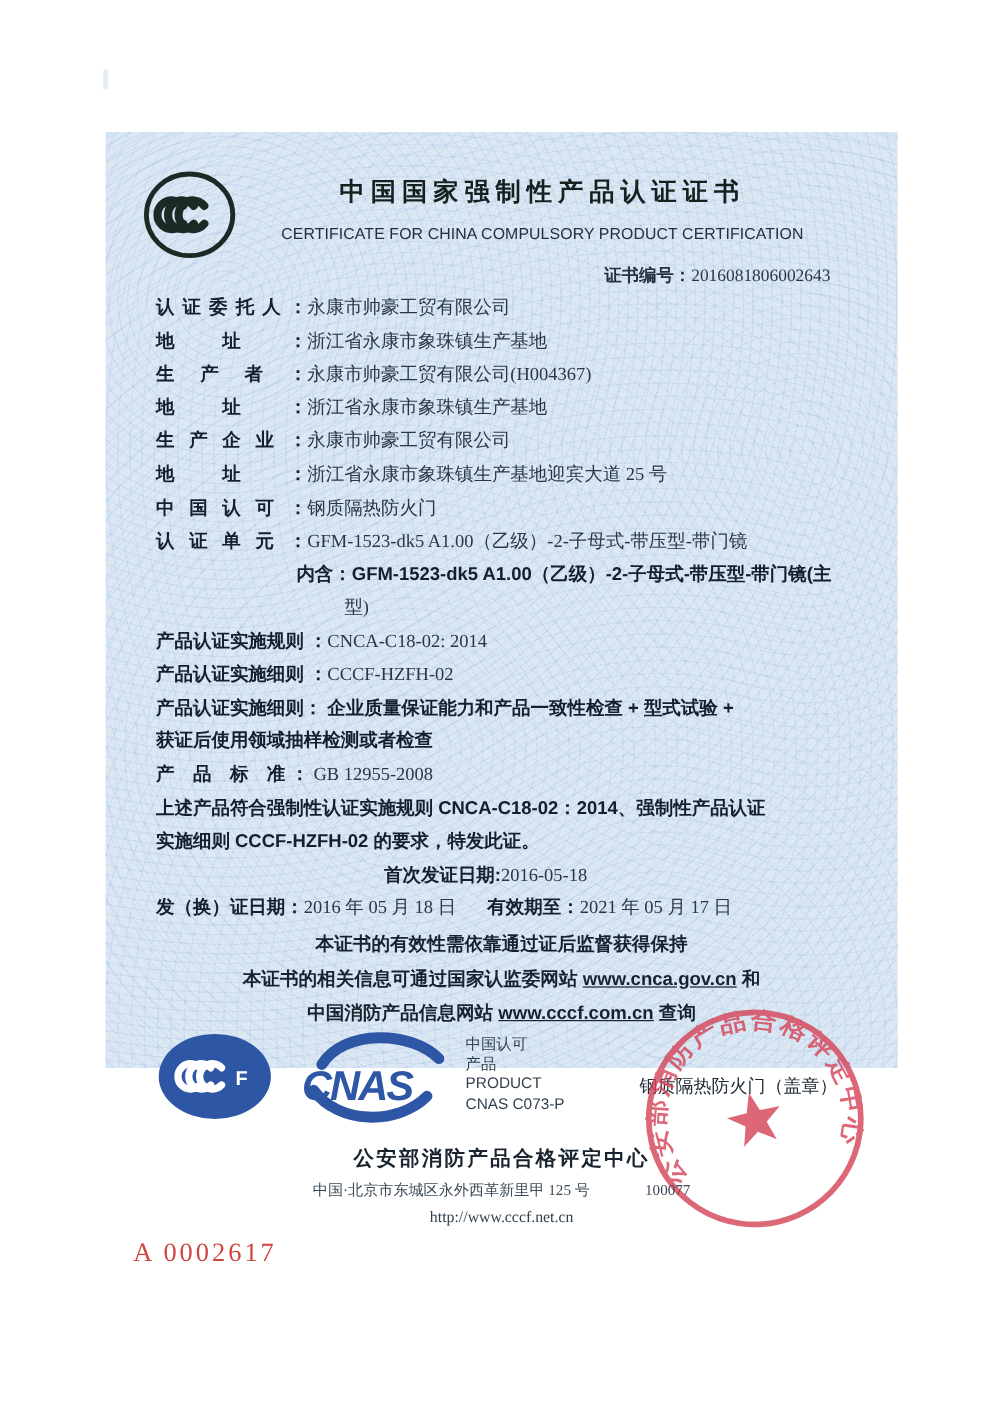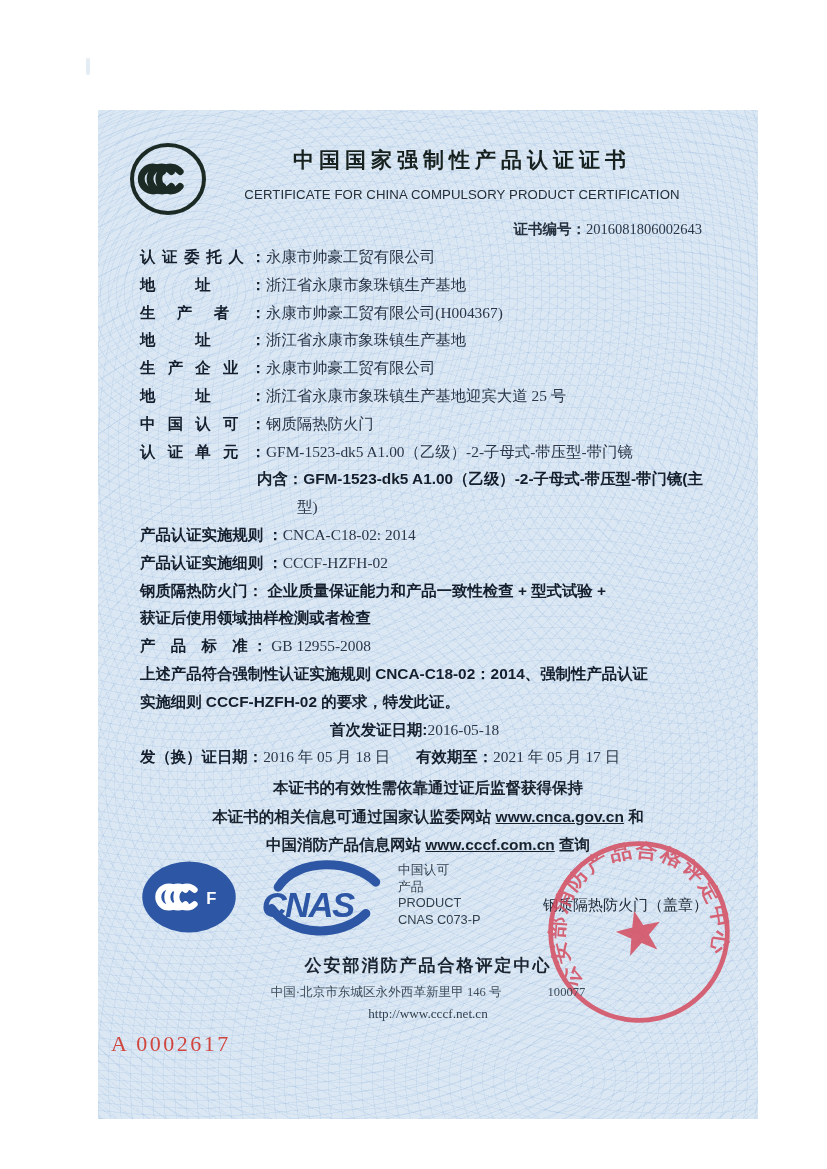--- a/index.html
+++ b/index.html
@@ -1,21 +1,21 @@
 <!DOCTYPE html>
 <html><head>
 <meta charset="utf-8">
 <style>
   * { margin:0; padding:0; box-sizing:border-box; }
   html,body { width:827px; height:1169px; background:#ffffff; overflow:hidden;
     font-family:"Liberation Sans","DejaVu Sans",sans-serif; }
   .page { position:relative; width:827px; height:1169px; background:#ffffff; }
 
   .paper {
-    position:absolute; left:98px; top:110px; width:660px; height:1009px;
+    position:absolute; left:88px; top:110px; width:660px; height:780px;
     background-color:#dbe8f4;
     background-image:
       repeating-radial-gradient(circle at 15% 18%, rgba(122,162,212,.15) 0 1.1px, rgba(255,255,255,0) 1.1px 8px),
       repeating-radial-gradient(circle at 88% 34%, rgba(122,162,212,.12) 0 1.1px, rgba(255,255,255,0) 1.1px 10px),
       repeating-radial-gradient(circle at 38% 66%, rgba(122,162,212,.12) 0 1.1px, rgba(255,255,255,0) 1.1px 9px),
       repeating-radial-gradient(circle at 70% 96%, rgba(122,162,212,.13) 0 1.1px, rgba(255,255,255,0) 1.1px 11px);
     color:#1d2838;
   }
 
   
@@ -97,21 +97,21 @@
       <div class="row"><span class="flabel">生产者：</span><span class="fvalue">永康市帅豪工贸有限公司(H004367)</span></div>
       <div class="row"><span class="flabel">地址：</span><span class="fvalue">浙江省永康市象珠镇生产基地</span></div>
       <div class="row"><span class="flabel">生产企业：</span><span class="fvalue">永康市帅豪工贸有限公司</span></div>
       <div class="row"><span class="flabel">地址：</span><span class="fvalue">浙江省永康市象珠镇生产基地迎宾大道 25 号</span></div>
       <div class="row"><span class="flabel">中国认可：</span><span class="fvalue">钢质隔热防火门</span></div>
       <div class="row"><span class="flabel">认证单元：</span><span class="fvalue">GFM-1523-dk5 A1.00（乙级）-2-子母式-带压型-带门镜</span></div>
       <div class="row indent-contains"><span class="fvalue" style="font-weight:bold;font-family:'Liberation Sans',sans-serif;color:#141e2c;">内含：GFM-1523-dk5 A1.00（乙级）-2-子母式-带压型-带门镜(主</span></div>
       <div class="row indent-cont2"><span class="fvalue">型)</span></div>
       <div class="row"><span class="inline-label">产品认证实施规则 ：</span><span class="fvalue">CNCA-C18-02: 2014</span></div>
       <div class="row"><span class="inline-label">产品认证实施细则 ：</span><span class="fvalue">CCCF-HZFH-02</span></div>
-      <div class="row"><span class="inline-label">钢质隔热防火门：</span><span class="fvalue" style="font-family:'Liberation Sans',sans-serif;color:#141e2c;font-weight:bold;"> 企业质量保证能力和产品一致性检查 + 型式试验 +</span></div>
+      <div class="row"><span class="inline-label">产品认证实施细则：</span><span class="fvalue" style="font-family:'Liberation Sans',sans-serif;color:#141e2c;font-weight:bold;"> 企业质量保证能力和产品一致性检查 + 型式试验 +</span></div>
       <div class="row"><span class="fvalue" style="font-family:Liberation Serif, serif;color:#141e2c;font-weight:bold;">获证后使用领域抽样检测或者检查</span></div>
       <div class="row"><span class="inline-label">产　品　标　准 ：</span><span class="fvalue"> GB 12955-2008</span></div>
       <div class="row"><span class="inline-label">上述产品符合强制性认证实施规则 CNCA-C18-02：2014、强制性产品认证</span></div>
       <div class="row"><span class="inline-label">实施细则 CCCF-HZFH-02 的要求，特发此证。</span></div>
       <div class="row indent-first-issue"><span class="inline-label">首次发证日期:</span><span class="fvalue">2016-05-18</span></div>
       <div class="row"><span class="inline-label">发（换）证日期：</span><span class="fvalue">2016 年 05 月 18 日</span><span class="inline-label gap-left">有效期至：</span><span class="fvalue">2021 年 05 月 17 日</span></div>
     </div>
 
     <div class="notice">
       <div>本证书的有效性需依靠通过证后监督获得保持</div>
@@ -145,18 +145,18 @@
     <svg class="stamp" viewBox="0 0 200 200">
       <circle cx="100" cy="100" r="93" fill="none" stroke="#d5465a" stroke-width="5"></circle>
       <path id="stampArc" d="M 32,140 A 79,79 0 1 1 168,140" fill="none"></path>
       <text font-size="20" letter-spacing="2" fill="#d5465a" font-weight="bold" font-family="Liberation Sans,sans-serif">
         <textPath href="#stampArc" startOffset="2" textLength="330" lengthAdjust="spacingAndGlyphs">公安部消防产品合格评定中心</textPath>
       </text>
       <polygon points="100,77 105.9,93.9 123.8,94.3 109.5,105.1 114.7,122.2 100,112 85.3,122.2 90.5,105.1 76.2,94.3 94.1,93.9" fill="#d5465a"></polygon>
     </svg>
 
     <div class="org-name">公安部消防产品合格评定中心</div>
-    <div class="org-addr"><span>中国·北京市东城区永外西革新里甲 146 号</span><span class="postal">100077</span></div>
+    <div class="org-addr"><span>中国·北京市东城区永外西革新里甲 125 号</span><span class="postal">100077</span></div>
     <div class="org-web">http://www.cccf.net.cn</div>
   </div>
 
   <div class="serial">A 0002617</div>
 </div>
 
 </body></html>

